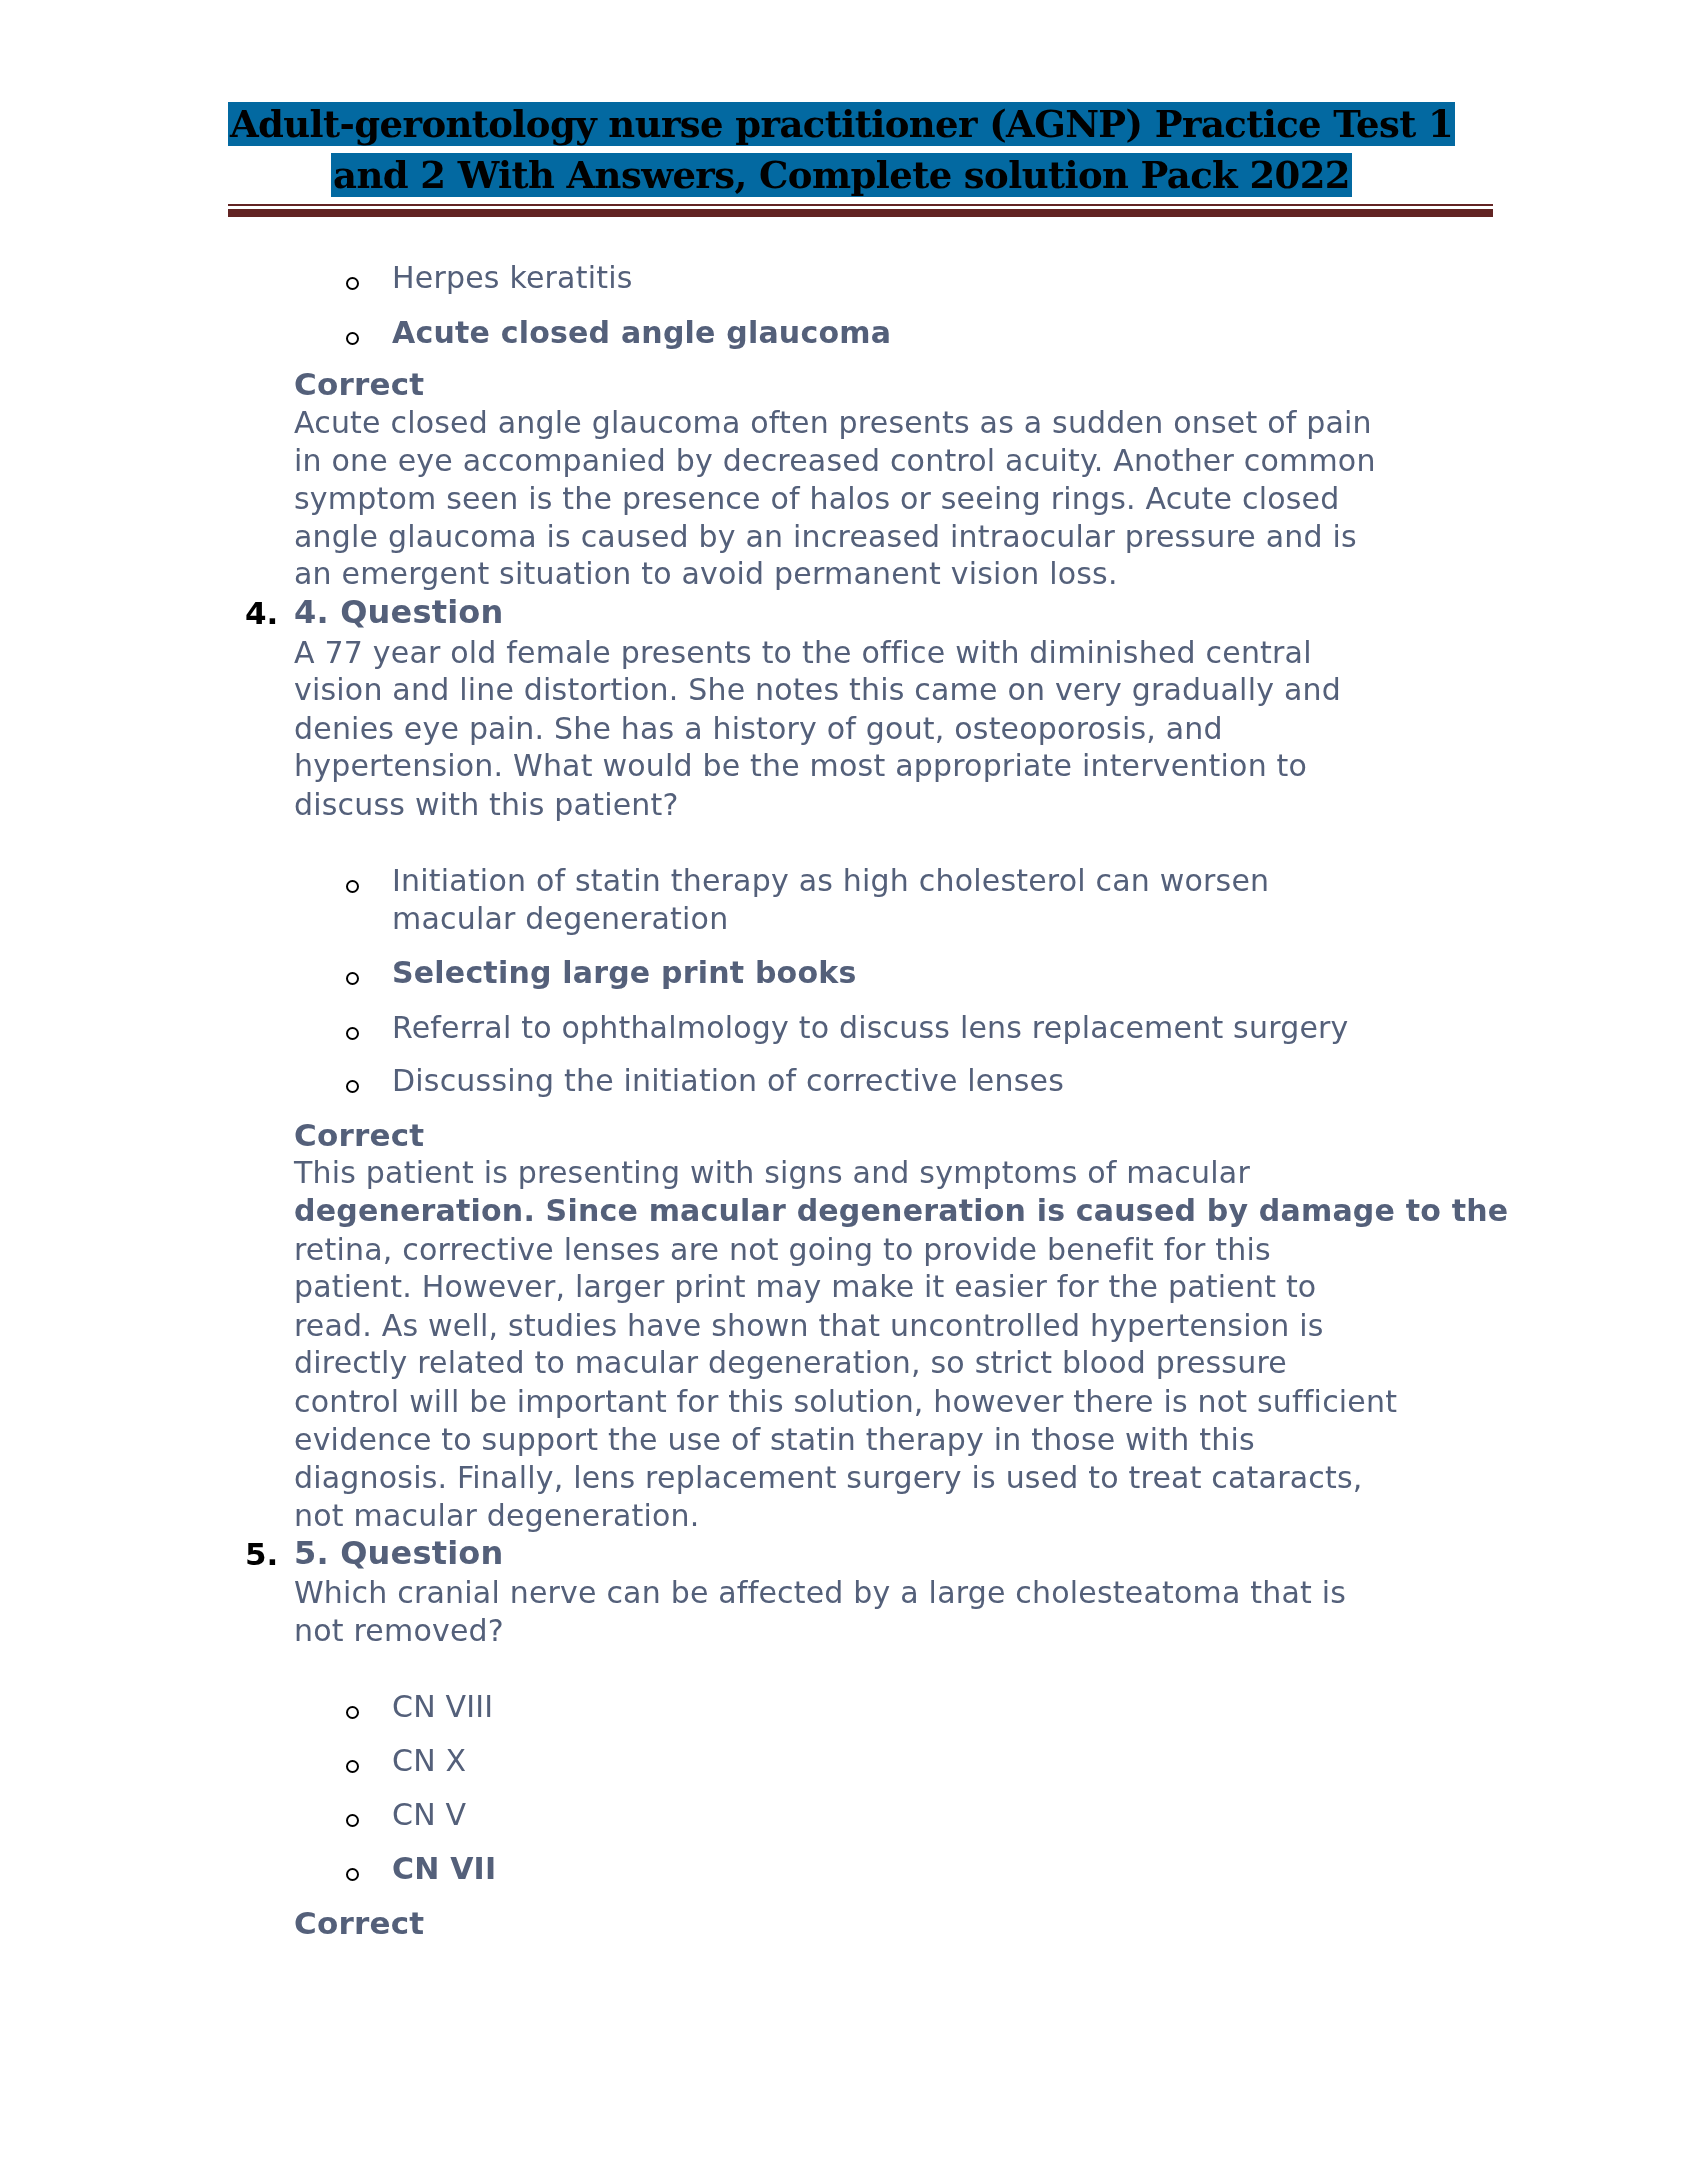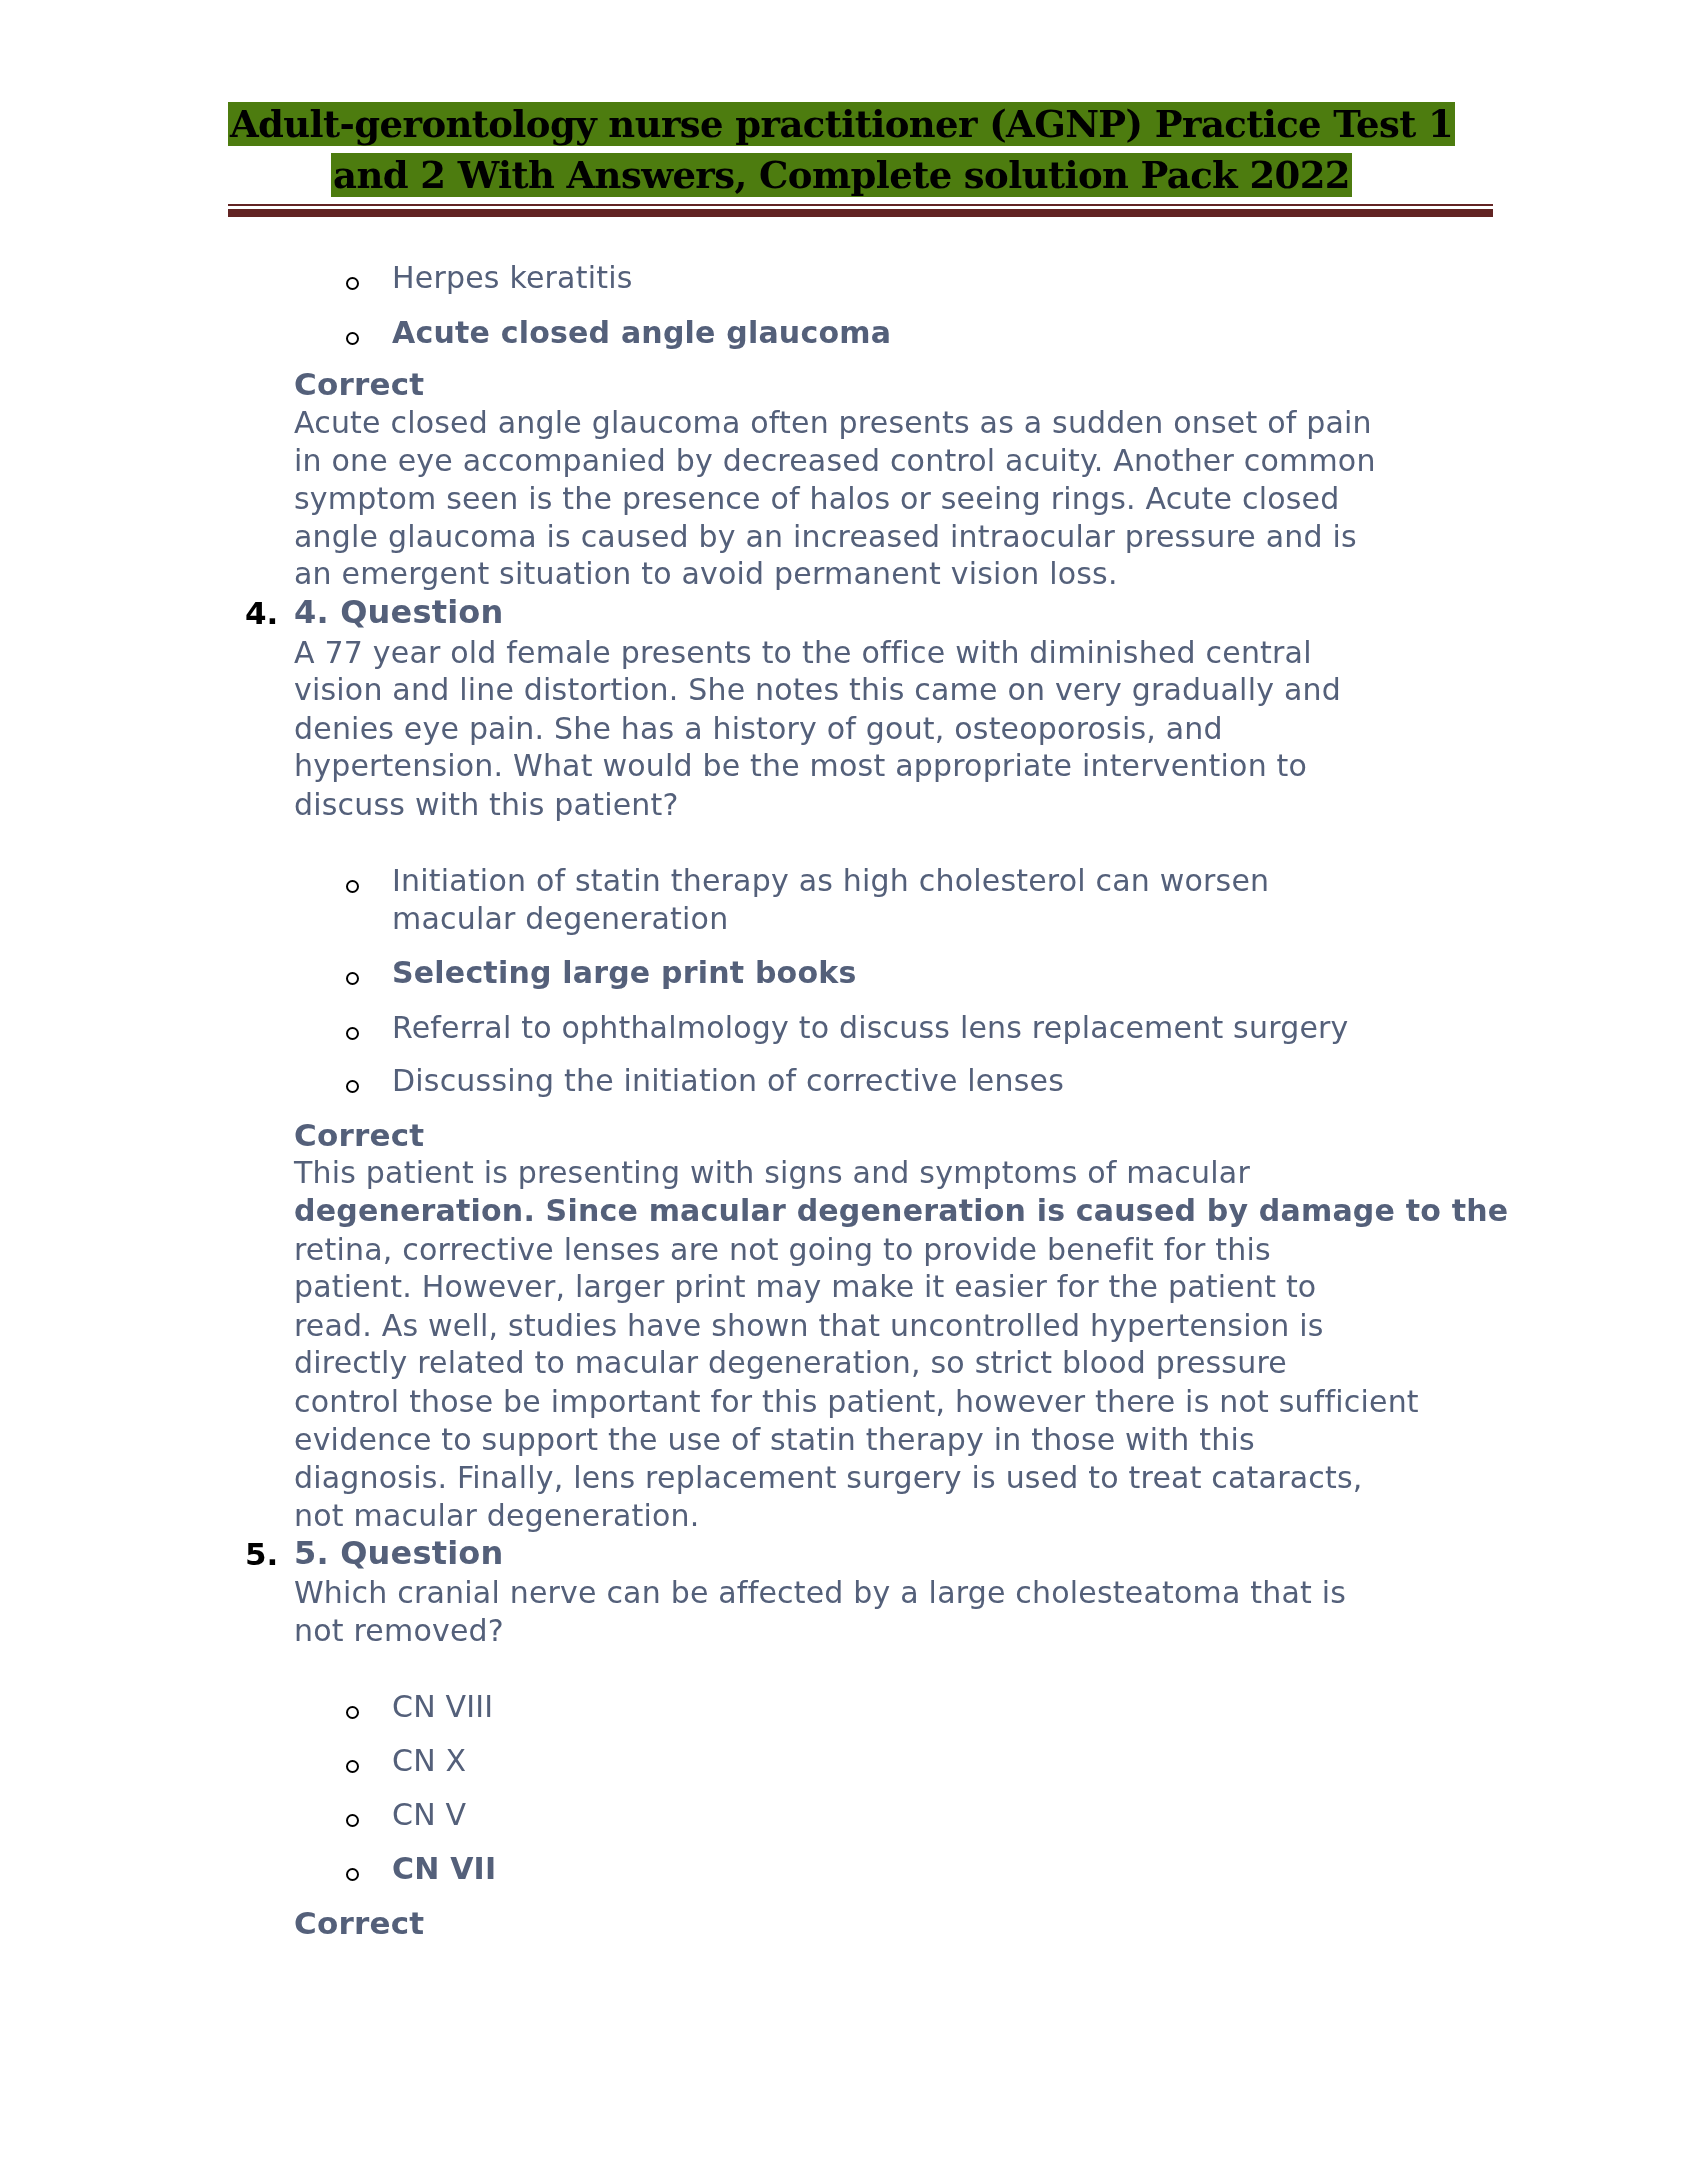--- a/index.html
+++ b/index.html
@@ -1,21 +1,21 @@
 <!DOCTYPE html>
 <html><head>
 <meta charset="utf-8">
 <style>
   html, body { margin: 0; padding: 0; background: #ffffff; }
   body { width: 1683px; height: 2178px; position: relative; overflow: hidden;
          font-family: "DejaVu Sans", sans-serif; }
   .title-line { position: absolute; left: 0; width: 1683px; text-align: center;
                 font-family: "DejaVu Serif", serif; font-weight: bold; font-size: 37px;
                 color: #000; line-height: 51px; letter-spacing: -0.6px; }
-  .title-line span { background: #4d7c0f; padding: 0 2px; }
+  .title-line span { background: #0369a1; padding: 0 2px; }
   .rule-thin { position: absolute; left: 228px; width: 1265px; top: 204px; height: 2px; background: #622423; }
   .rule-thick { position: absolute; left: 228px; width: 1265px; top: 209px; height: 8px; background: #622423; }
 
   .txt { position: absolute; color: #54607A; font-size: 30px; line-height: 38px; white-space: nowrap; letter-spacing: 0.2px; }
   .bold { font-weight: bold; }
   .body-block { left: 294px; }
   .opt { left: 392px; }
   .bullet { position: absolute; left: 346px; width: 9px; height: 9px; border: 2.6px solid #000; border-radius: 50%; }
   .num { position: absolute; left: 245px; font-weight: bold; color: #000; font-size: 31px; line-height: 38px; }
   .qhead { left: 294px; font-weight: bold; font-size: 32px; }
@@ -64,21 +64,21 @@
   <div class="bullet" style="top:1080px;"></div>
   <div class="txt opt" style="top:1062px;">Discussing the initiation of corrective lenses</div>
 
   <div class="txt correct" style="top:1116px;">Correct</div>
   <div class="txt body-block" style="top:1154px;">This patient is presenting with signs and symptoms of macular</div>
   <div class="txt body-block" style="top:1192px;font-weight:bold;">degeneration. Since macular degeneration is caused by damage to the</div>
   <div class="txt body-block" style="top:1231px;text-align:center;">retina, corrective lenses are not going to provide benefit for this</div>
   <div class="txt body-block" style="top:1268px;">patient. However, larger print may make it easier for the patient to</div>
   <div class="txt body-block" style="top:1307px;">read. As well, studies have shown that uncontrolled hypertension is</div>
   <div class="txt body-block" style="top:1344px;">directly related to macular degeneration, so strict blood pressure</div>
-  <div class="txt body-block" style="top:1383px;">control those be important for this patient, however there is not sufficient</div>
+  <div class="txt body-block" style="top:1383px;">control will be important for this solution, however there is not sufficient</div>
   <div class="txt body-block" style="top:1421px;">evidence to support the use of statin therapy in those with this</div>
   <div class="txt body-block" style="top:1459px;">diagnosis. Finally, lens replacement surgery is used to treat cataracts,</div>
   <div class="txt body-block" style="top:1497px;">not macular degeneration.</div>
 </div>
 
 <div>
   <div class="num" style="top:1535px;">5.</div>
   <div class="txt qhead" style="top:1534px;">5. Question</div>
   <div class="txt body-block" style="top:1574px;">Which cranial nerve can be affected by a large cholesteatoma that is</div>
   <div class="txt body-block" style="top:1612px;">not removed?</div>

